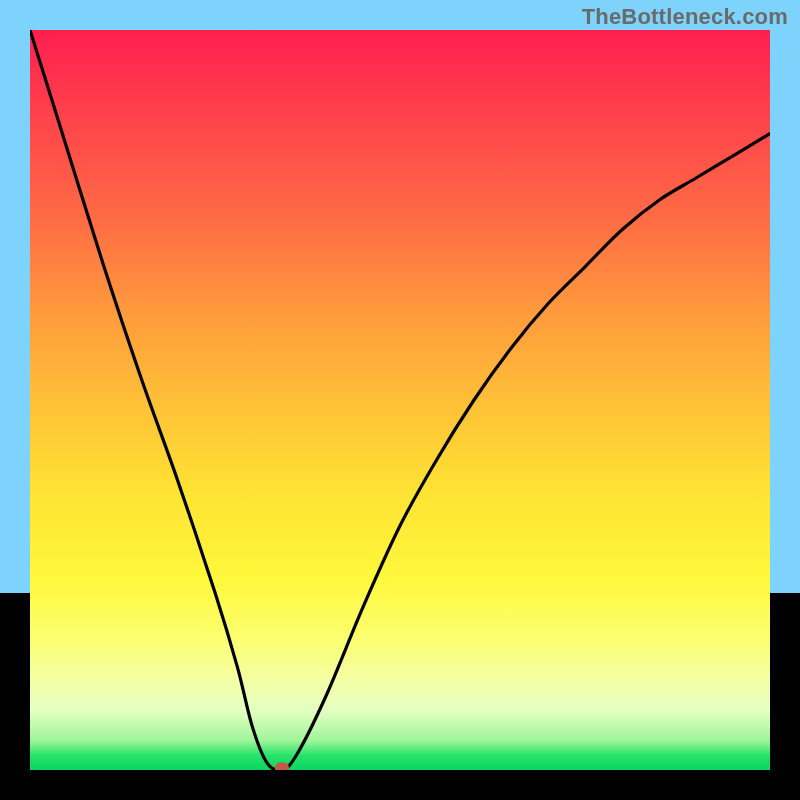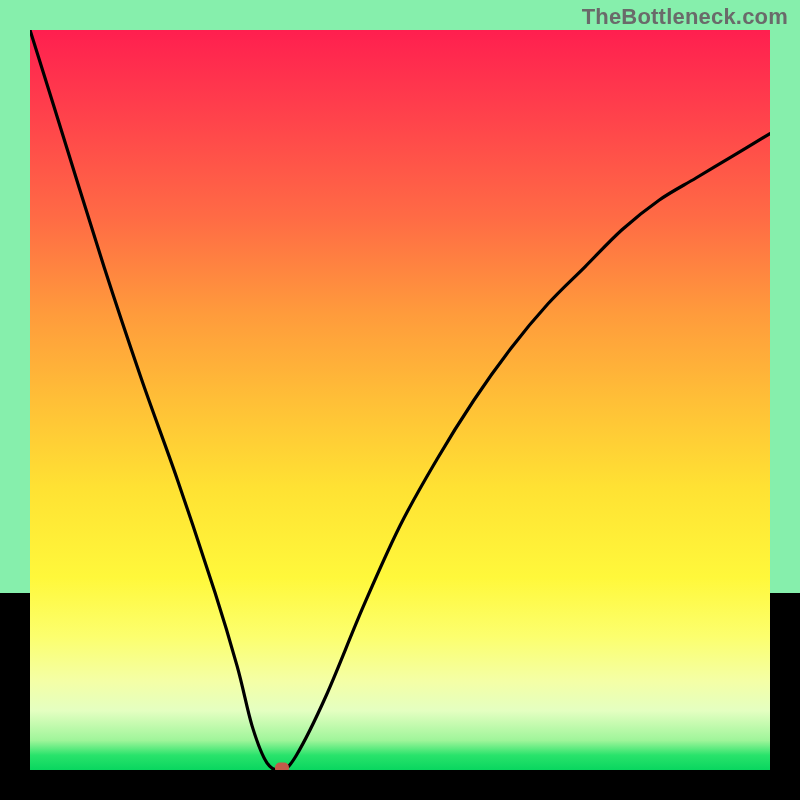--- a/index.html
+++ b/index.html
@@ -8,21 +8,21 @@
     width: 800px;
     height: 800px;
     background: #000;
     font-family: Arial, Helvetica, sans-serif;
     overflow: hidden;
   }
   .frame {
     position: relative;
     width: 800px;
     height: 593px;
-    background: #86efac;
+    background: #7dd3fc;
   }
   .watermark {
     position: absolute;
     top: 4px;
     right: 12px;
     color: #6a6a6a;
     font-size: 22px;
     font-weight: 600;
     letter-spacing: 0.2px;
     z-index: 20;

